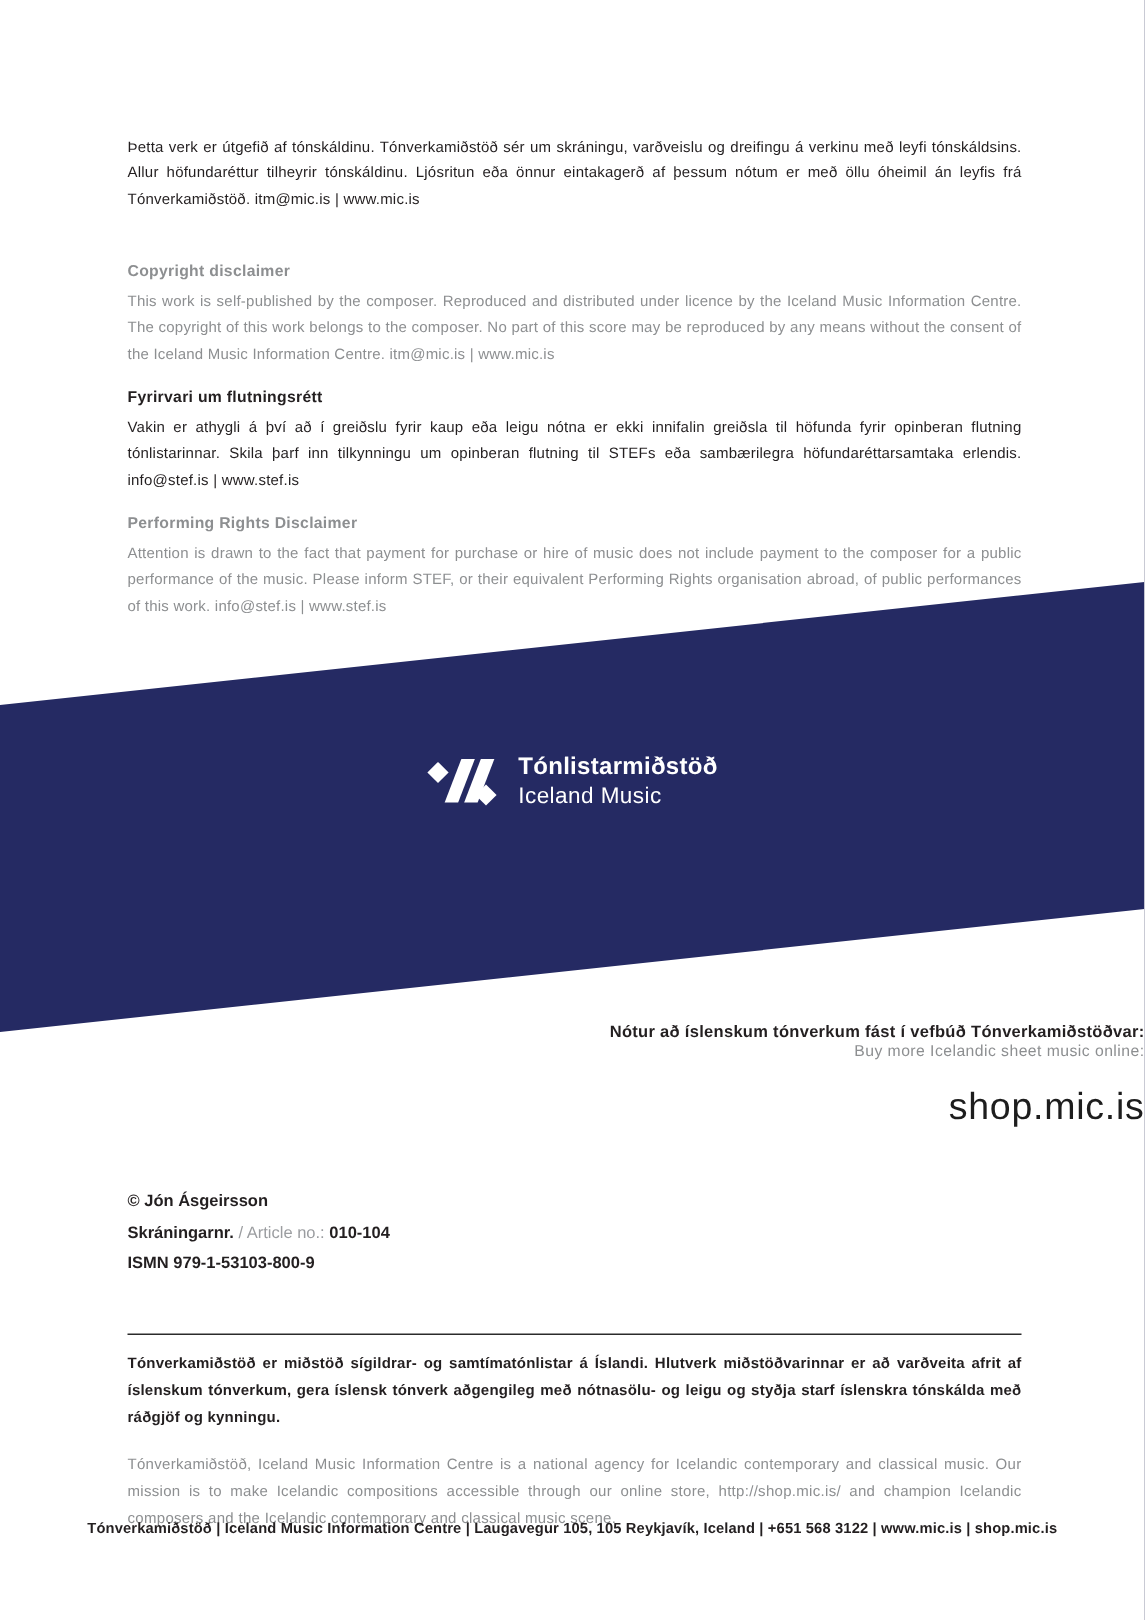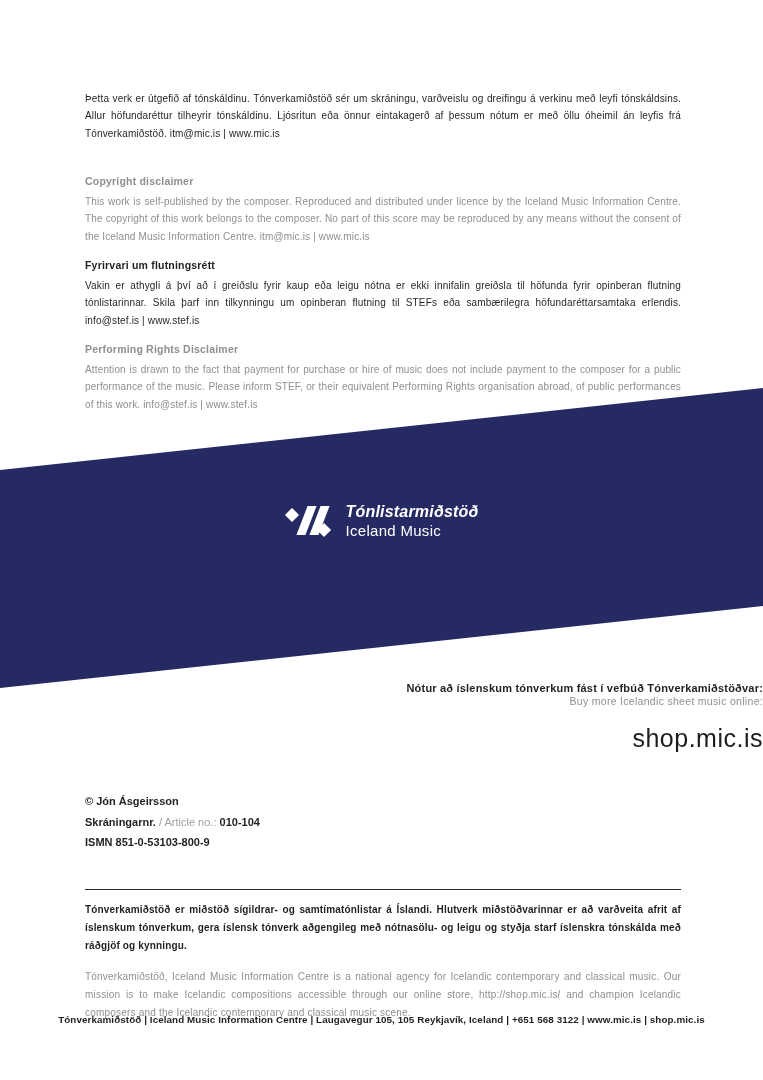--- a/index.html
+++ b/index.html
@@ -36,21 +36,21 @@
     position:absolute; width:10px; height:10px; background:#fff; transform:rotate(45deg);
   }
   .logo-mark .d1 { left:2px; top:8px; }
   .logo-mark .d2 { left:34px; top:23px; }
   .logo-mark .bar {
     position:absolute; width:9px; height:29px; background:#fff; transform:skewX(-21deg);
   }
   .logo-mark .b1 { left:17px; top:4px; }
   .logo-mark .b2 { left:30px; top:4px; }
   .logo-text { text-align:left; line-height:1.15; }
-  .logo-text .l1 { font-size:16px; font-weight:700; letter-spacing:.2px;font-style:italic; }
+  .logo-text .l1 { font-size:16px; font-weight:700; letter-spacing:.2px; }
   .logo-text .l2 { font-size:15px; font-weight:400; letter-spacing:.3px; }
   
   .shop { position:absolute; left:0; right:0; top:682px; text-align:right; }
   .shop .note-is { font-size:11px; font-weight:700; letter-spacing:.2px; color:#231f20; }
   .shop .note-en { margin-top:1px; font-size:10.5px; color:#8d8f91; letter-spacing:.3px; }
   .shop .url { margin-top:17px; font-size:25px; font-weight:500; letter-spacing:.5px; color:#1d1d1d; }
   
   .credits { position:absolute; left:85px; top:791px; font-size:11px; line-height:20.5px; }
   .credits .b { font-weight:700; }
   .credits .g { color:#9b9da0; font-weight:400; }
@@ -112,21 +112,21 @@
     <div class="url">shop.mic.is</div>
   </div>
 
   <div class="credits">
     <div class="b">© Jón Ásgeirsson</div>
     <div>
       <span class="b">Skráningarnr.</span>
       <span class="g">/ Article no.:</span>
       <span class="b">010-104</span>
     </div>
-    <div class="b">ISMN 851-0-53103-800-9</div>
+    <div class="b">ISMN 979-1-53103-800-9</div>
   </div>
 
   <div class="rule"></div>
 
   <div class="about">
     <p class="p-is">Tónverkamiðstöð er miðstöð sígildrar- og samtímatónlistar á Íslandi. Hlutverk miðstöðvarinnar er að varðveita afrit af íslenskum tónverkum, gera íslensk tónverk aðgengileg með nótnasölu- og leigu og styðja starf íslenskra tónskálda með ráðgjöf og kynningu.</p>
     <p class="p-en">Tónverkamiðstöð, Iceland Music Information Centre is a national agency for Icelandic contemporary and classical music. Our mission is to make Icelandic compositions accessible through our online store, http://shop.mic.is/ and champion Icelandic composers and the Icelandic contemporary and classical music scene.</p>
   </div>
 
   <div class="footer-line">Tónverkamiðstöð | Iceland Music Information Centre | Laugavegur 105, 105 Reykjavík, Iceland | +651 568 3122 | www.mic.is | shop.mic.is</div>

